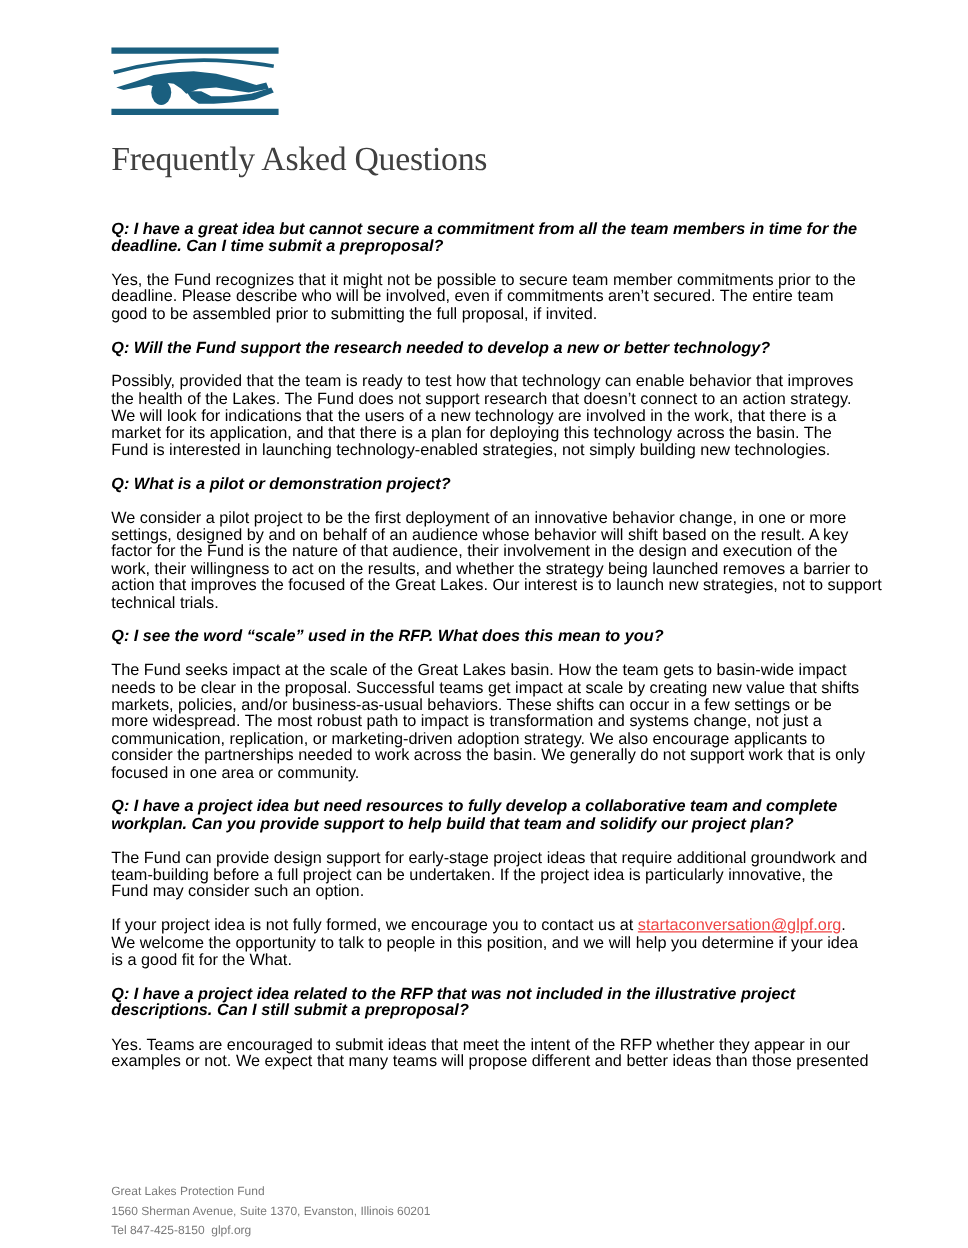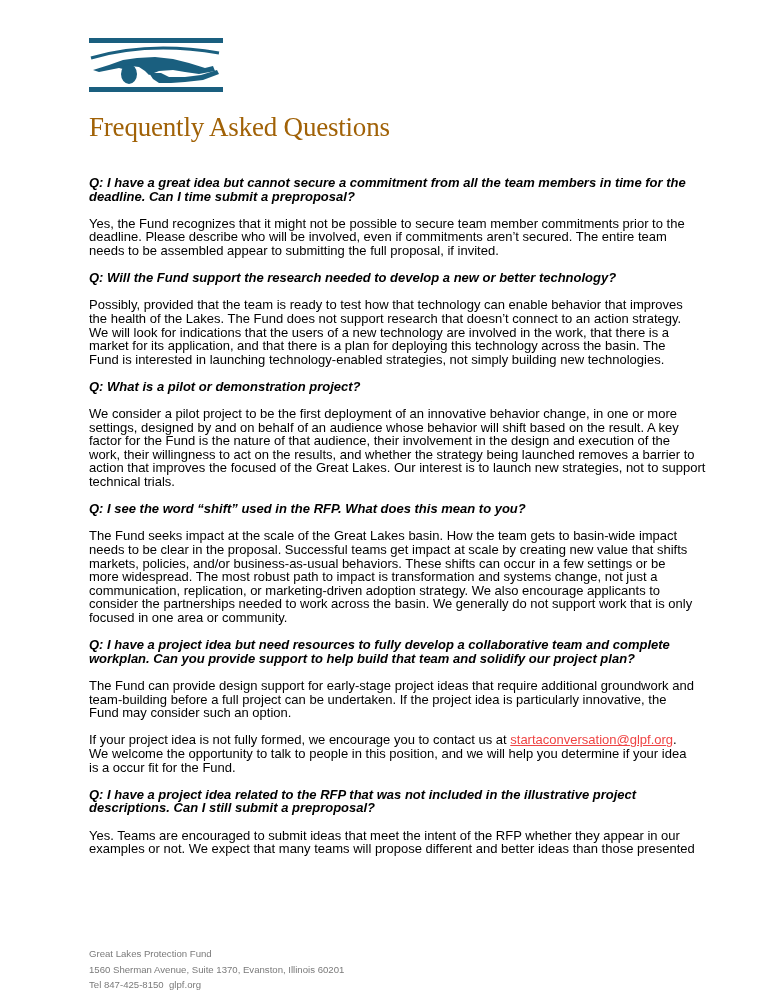--- a/index.html
+++ b/index.html
@@ -1,18 +1,18 @@
 <!DOCTYPE html>
 <html><head>
   <meta charset="utf-8">
   <style>
     html, body { margin: 0; padding: 0; background: #ffffff; }
     body { width: 774px; height: 998px; position: relative; overflow: hidden; font-family: "Liberation Sans", sans-serif; color: #000; }
     .logo { position: absolute; left: 89px; top: 37px; width: 134px; height: 56px; }
-    .title { position: absolute; left: 89px; top: 112px; font-family: "Liberation Serif", "DejaVu Serif", serif; font-size: 27px; color: #a16207; letter-spacing: -0.2px; margin: 0; font-weight: normal; }
+    .title { position: absolute; left: 89px; top: 112px; font-family: "Liberation Serif", "DejaVu Serif", serif; font-size: 27px; color: #404040; letter-spacing: -0.2px; margin: 0; font-weight: normal; }
     .content { position: absolute; left: 89px; top: 176px; width: 630px; font-size: 13px; line-height: 13.6px; }
     .q { font-weight: bold; margin: 0 0 13.6px 0; font-style: italic; }
     .a { margin: 0 0 13.6px 0; }
     .line { display: block; white-space: nowrap; }
     a.email { color: #ef4444; text-decoration: underline; }
     .footer { position: absolute; left: 89px; top: 946px; font-size: 9.6px; line-height: 15.5px; color: #7a7a7a; }
     .footer .org { font-weight: normal; }
   </style>
 </head>
 <body>
@@ -33,21 +33,21 @@
 <div class="content">
 
   <div>
     <p class="q">
       <span class="line">Q: I have a great idea but cannot secure a commitment from all the team members in time for the</span>
       <span class="line">deadline. Can I time submit a preproposal?</span>
     </p>
     <p class="a">
       <span class="line">Yes, the Fund recognizes that it might not be possible to secure team member commitments prior to the</span>
       <span class="line">deadline. Please describe who will be involved, even if commitments aren’t secured. The entire team</span>
-      <span class="line">needs to be assembled appear to submitting the full proposal, if invited.</span>
+      <span class="line">good to be assembled prior to submitting the full proposal, if invited.</span>
     </p>
   </div>
 
   <div>
     <p class="q">
       <span class="line">Q: Will the Fund support the research needed to develop a new or better technology?</span>
     </p>
     <p class="a">
       <span class="line">Possibly, provided that the team is ready to test how that technology can enable behavior that improves</span>
       <span class="line">the health of the Lakes. The Fund does not support research that doesn’t connect to an action strategy.</span>
@@ -66,21 +66,21 @@
       <span class="line">settings, designed by and on behalf of an audience whose behavior will shift based on the result. A key</span>
       <span class="line">factor for the Fund is the nature of that audience, their involvement in the design and execution of the</span>
       <span class="line">work, their willingness to act on the results, and whether the strategy being launched removes a barrier to</span>
       <span class="line">action that improves the focused of the Great Lakes. Our interest is to launch new strategies, not to support</span>
       <span class="line">technical trials.</span>
     </p>
   </div>
 
   <div>
     <p class="q">
-      <span class="line">Q: I see the word “shift” used in the RFP. What does this mean to you?</span>
+      <span class="line">Q: I see the word “scale” used in the RFP. What does this mean to you?</span>
     </p>
     <p class="a">
       <span class="line">The Fund seeks impact at the scale of the Great Lakes basin. How the team gets to basin-wide impact</span>
       <span class="line">needs to be clear in the proposal. Successful teams get impact at scale by creating new value that shifts</span>
       <span class="line">markets, policies, and/or business-as-usual behaviors. These shifts can occur in a few settings or be</span>
       <span class="line">more widespread. The most robust path to impact is transformation and systems change, not just a</span>
       <span class="line">communication, replication, or marketing-driven adoption strategy. We also encourage applicants to</span>
       <span class="line">consider the partnerships needed to work across the basin. We generally do not support work that is only</span>
       <span class="line">focused in one area or community.</span>
     </p>
@@ -92,21 +92,21 @@
       <span class="line">workplan. Can you provide support to help build that team and solidify our project plan?</span>
     </p>
     <p class="a">
       <span class="line">The Fund can provide design support for early-stage project ideas that require additional groundwork and</span>
       <span class="line">team-building before a full project can be undertaken. If the project idea is particularly innovative, the</span>
       <span class="line">Fund may consider such an option.</span>
     </p>
     <p class="a">
       <span class="line"><span>If your project idea is not fully formed, we encourage you to contact us at </span><a class="email" href="#">startaconversation@glpf.org</a><span>.</span></span>
       <span class="line">We welcome the opportunity to talk to people in this position, and we will help you determine if your idea</span>
-      <span class="line">is a occur fit for the Fund.</span>
+      <span class="line">is a good fit for the What.</span>
     </p>
   </div>
 
   <div>
     <p class="q">
       <span class="line">Q: I have a project idea related to the RFP that was not included in the illustrative project</span>
       <span class="line">descriptions. Can I still submit a preproposal?</span>
     </p>
     <p class="a">
       <span class="line">Yes. Teams are encouraged to submit ideas that meet the intent of the RFP whether they appear in our</span>

